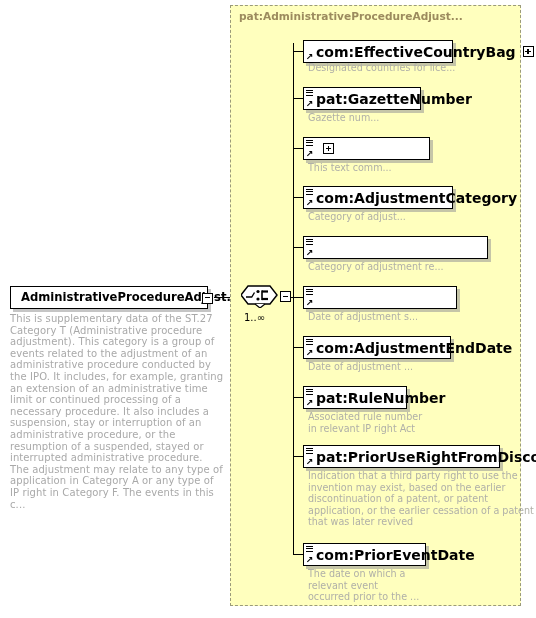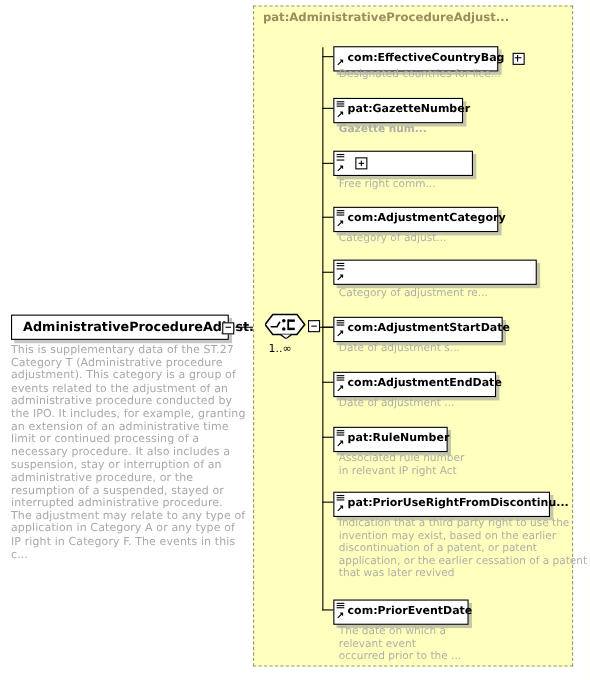--- a/index.html
+++ b/index.html
@@ -26,21 +26,21 @@
     position: relative;
     background: #ffffff;
     border: 1.6px solid #000000;
     box-shadow: 3px 3px 0 rgba(150,150,150,0.55);
     box-sizing: border-box;
     height: 23px;
     display: flex;
     align-items: center;
   }
   .node-label {
-    font-size: 10px;
+    font-size: 14px;
     font-weight: bold;
     color: #000000;
     white-space: nowrap;
     line-height: 1;
   }
   #root-element .node-box { padding-left: 10px; }
   #root-element .node-label { font-size: 11.6px; }
 
   
   .pm-box {
@@ -281,34 +281,34 @@
     <div class="child-stub" style="top: 98px;"></div>
     <div class="child" style="top: 87px;"><div class="node-box" style="width: 118px;">
         <span class="type-icon">
           <i></i>
           <i></i>
           <i></i>
         </span>
         <span class="ref-arrow">↗</span>
         <span class="node-label">pat:GazetteNumber</span>
       </div></div>
-    <div class="child-desc" style="top: 112px; font-weight: bold;">Gazette num...</div>
+    <div class="child-desc" style="top: 112px;">Gazette num...</div>
     <div class="child-stub" style="top: 148px;"></div>
     <div class="child" style="top: 137px;"><div class="node-box" style="width: 127px;">
         <span class="type-icon">
           <i></i>
           <i></i>
           <i></i>
         </span>
         <span class="ref-arrow">↗</span>
         <span class="expand-slot">
           <span class="pm-box plus"></span>
         </span>
       </div></div>
-    <div class="child-desc" style="top: 162px;">Free right comm...</div>
+    <div class="child-desc" style="top: 162px;">This text comm...</div>
     <div class="child-stub" style="top: 197px;"></div>
     <div class="child" style="top: 186px;"><div class="node-box" style="width: 150px;">
         <span class="type-icon">
           <i></i>
           <i></i>
           <i></i>
         </span>
         <span class="ref-arrow">↗</span>
         <span class="node-label">com:AdjustmentCategory</span>
       </div></div>
@@ -324,21 +324,20 @@
       </div></div>
     <div class="child-desc" style="top: 261px;">Category of adjustment re...</div>
     <div class="child-stub" style="top: 297px;"></div>
     <div class="child" style="top: 286px;"><div class="node-box" style="width: 154px;">
         <span class="type-icon">
           <i></i>
           <i></i>
           <i></i>
         </span>
         <span class="ref-arrow">↗</span>
-        <span class="node-label">com:AdjustmentStartDate</span>
       </div></div>
     <div class="child-desc" style="top: 311px;">Date of adjustment s...</div>
     <div class="child-stub" style="top: 347px;"></div>
     <div class="child" style="top: 336px;"><div class="node-box" style="width: 148px;">
         <span class="type-icon">
           <i></i>
           <i></i>
           <i></i>
         </span>
         <span class="ref-arrow">↗</span>

